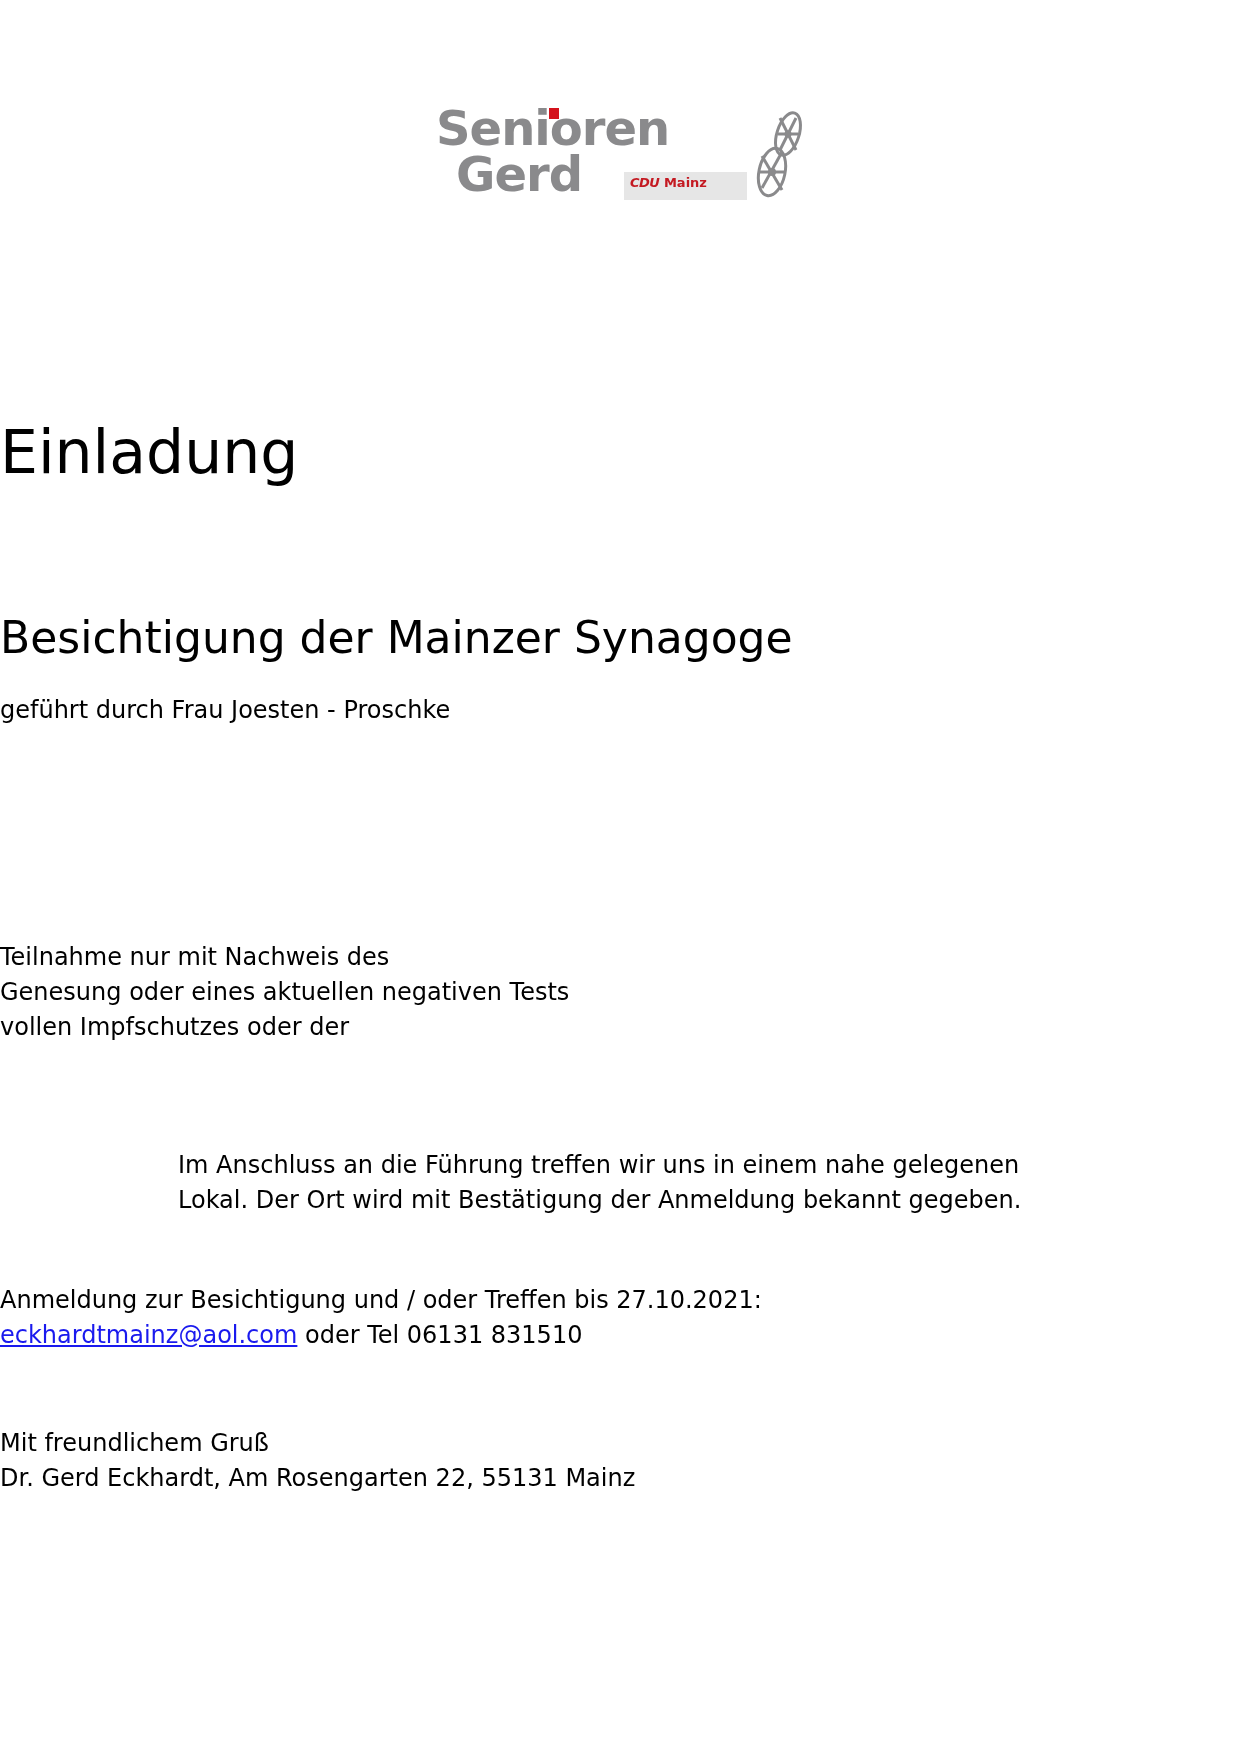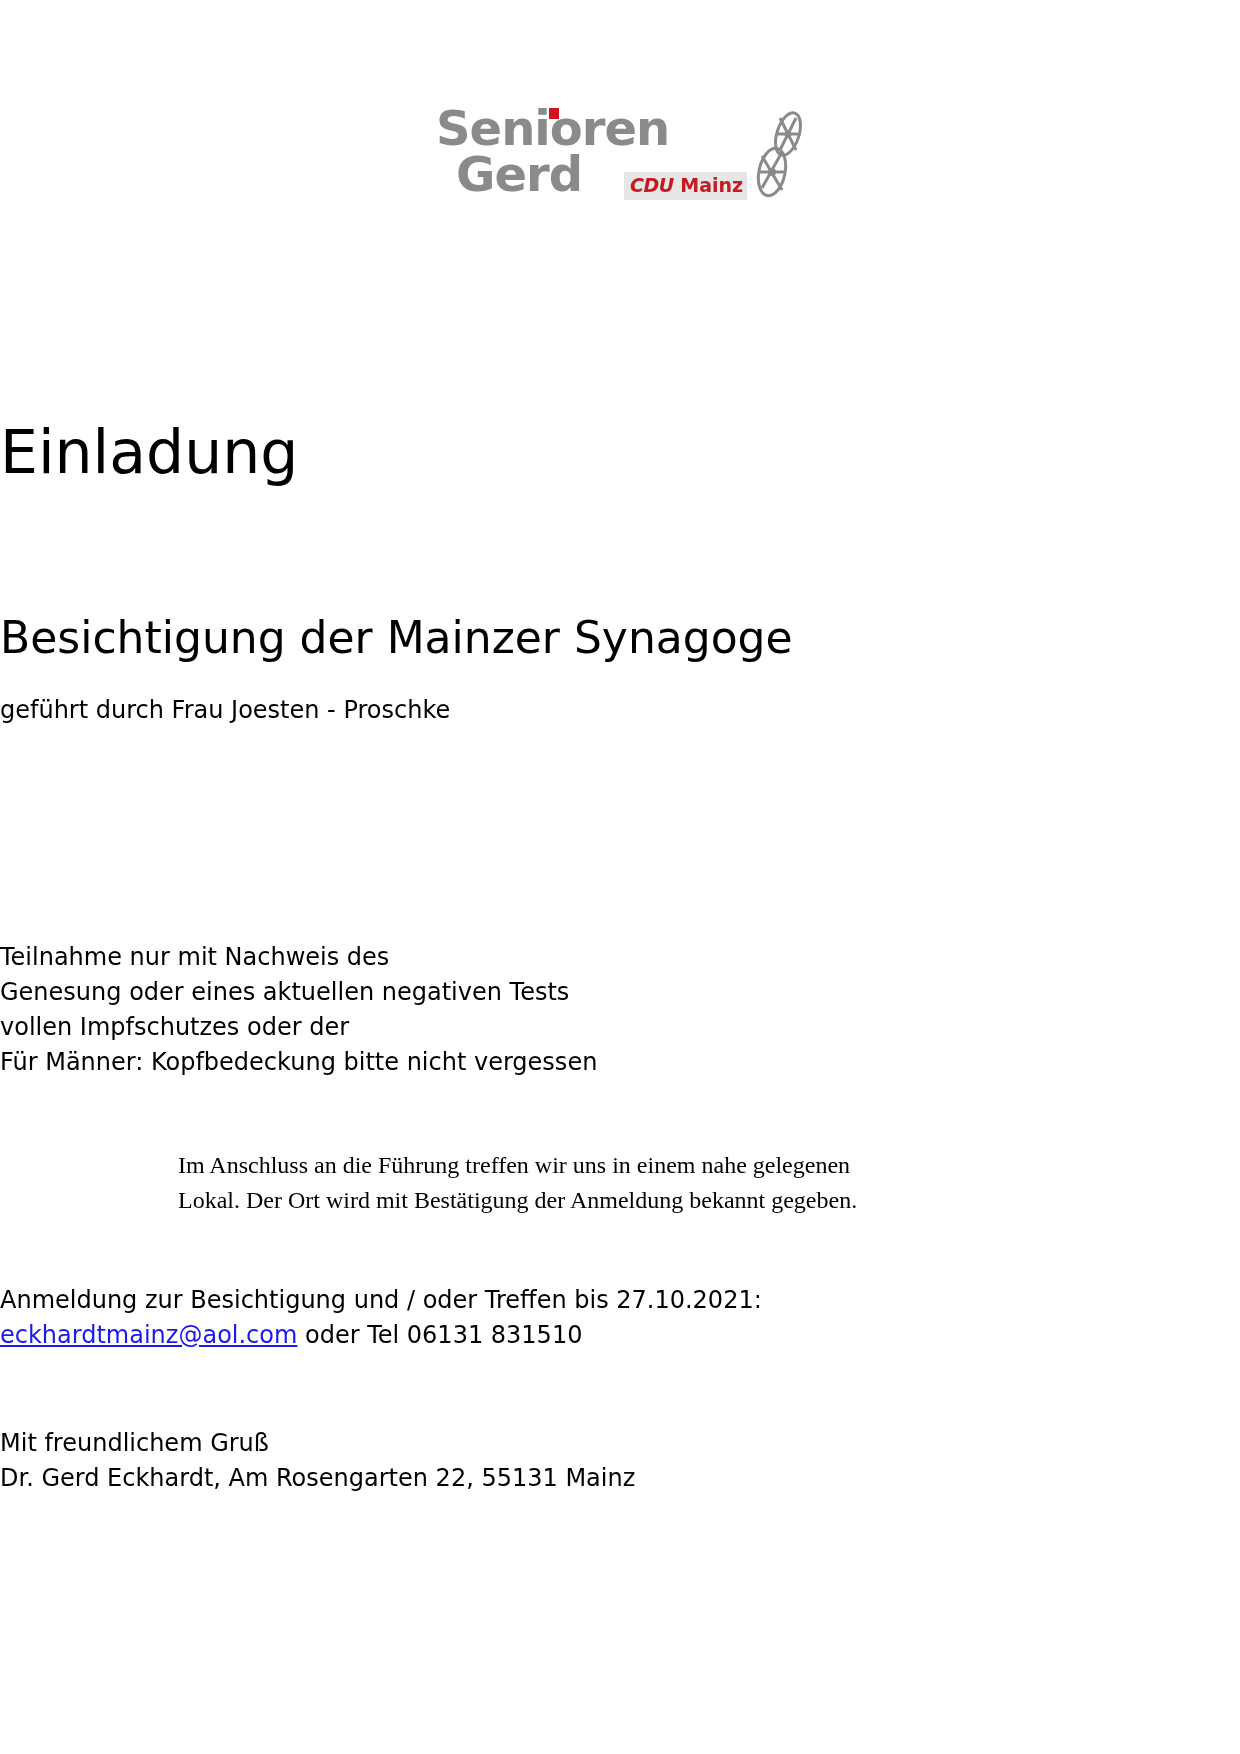--- a/index.html
+++ b/index.html
@@ -55,21 +55,21 @@
       top: 72px;
       width: 123px;
       height: 28px;
       background: #e6e6e6;
     }
     .logo-cdu-text {
       position: absolute;
       left: 194px;
       top: 76px;
       font-family: "DejaVu Sans", sans-serif;
-      font-size: 19px;
+      font-size: 13px;
       font-weight: bold;
       color: #c41a22;
       line-height: 1;
       white-space: nowrap;
     }
     .logo-cdu-text .cdu { font-style: italic; letter-spacing: -0.5px; }
     .logo-emblem {
       position: absolute;
       left: 318px;
       top: 6px;
@@ -109,21 +109,20 @@
     .closing-block { top: 1426px; }
     .after-block {
       position: absolute;
       left: 178px;
       top: 1148px;
       width: 900px;
       font-size: 24px;
       line-height: 35px;
       text-align: left;
       white-space: nowrap;
-      font-family: Liberation Serif, serif;
     }
     .line { display: block; }
     .email-link {
       color: #1a1aee;
       text-decoration: underline;
     }
   </style>
 </head>
 <body>
 
@@ -154,21 +153,20 @@
   <div class="centered title">Einladung</div>
 
   <div class="centered subject">Besichtigung der Mainzer Synagoge</div>
   <div class="centered guide">geführt durch Frau Joesten - Proschke</div>
 
 
   <div class="centered lines-24 requirements-block">
     <span class="line">Teilnahme nur mit Nachweis des</span>
     <span class="line">Genesung oder eines aktuellen negativen Tests</span>
     <span class="line">vollen Impfschutzes oder der</span>
-    <span class="line">Für Männer: Kopfbedeckung bitte nicht vergessen</span>
   </div>
 
   <div class="after-block">
     <span class="line">Im Anschluss an die Führung treffen wir uns in einem nahe gelegenen</span>
     <span class="line">Lokal. Der Ort wird mit Bestätigung der Anmeldung bekannt gegeben.</span>
   </div>
 
   <div class="centered lines-24 registration-block">
     <span class="line">Anmeldung zur Besichtigung und / oder Treffen bis 27.10.2021:</span>
     <span class="line"><a class="email-link">eckhardtmainz@aol.com</a><span> oder Tel 06131 831510</span></span>

